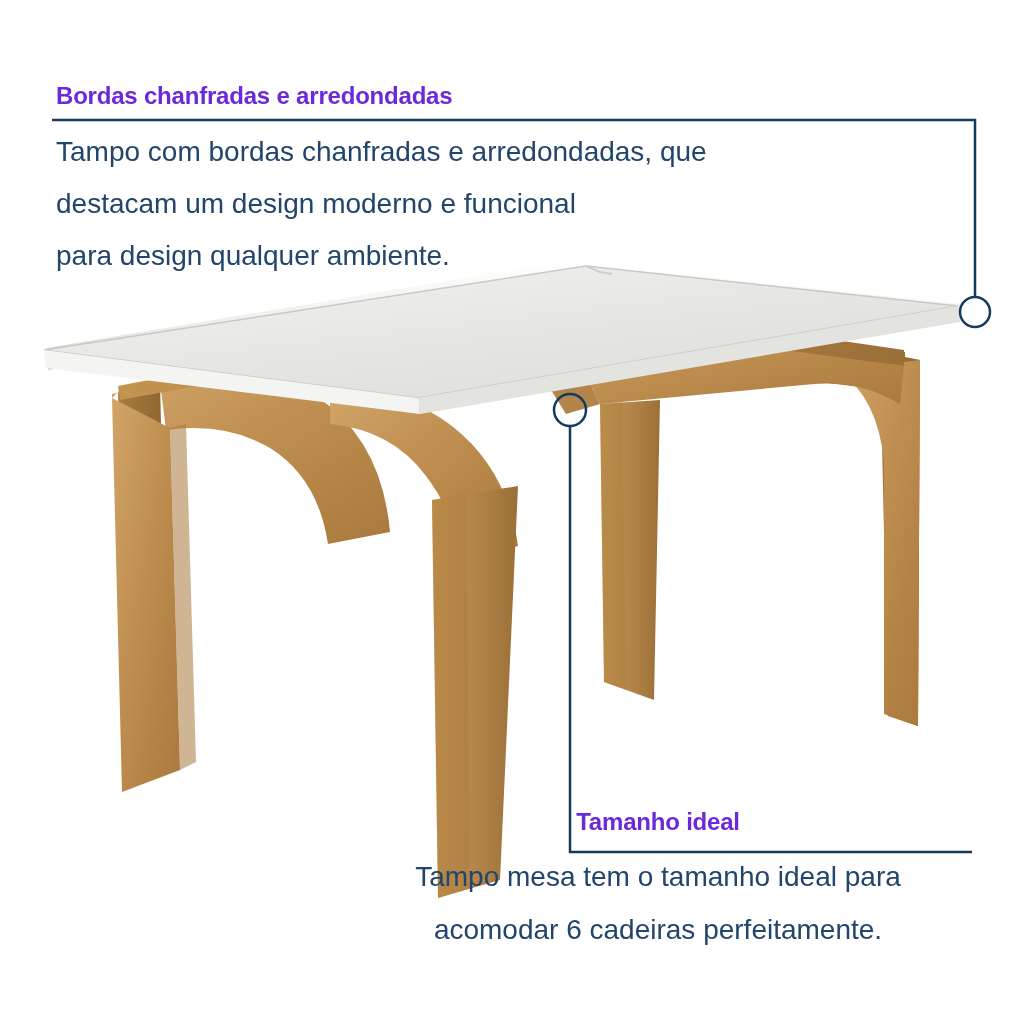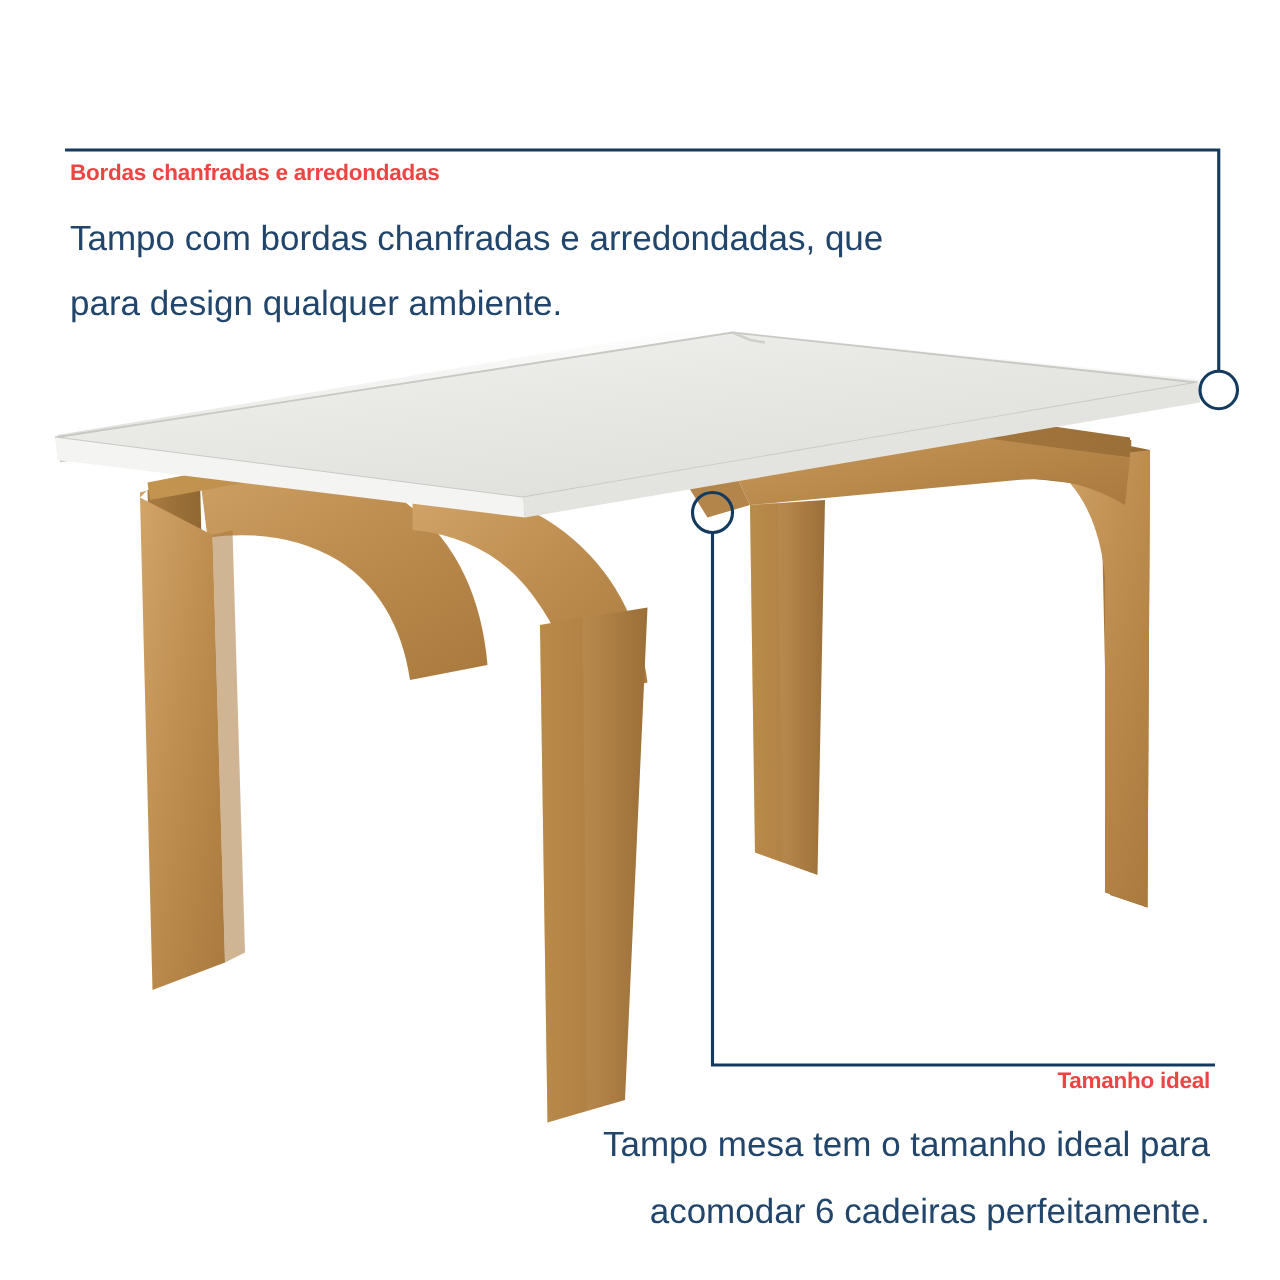--- a/index.html
+++ b/index.html
@@ -19,46 +19,45 @@
   .stage {
     position: absolute;
     inset: 0;
   }
 
   
   .callout { position: absolute; }
 
   .callout-title {
     font-weight: bold;
-    font-size: 18px;
+    font-size: 24px;
     letter-spacing: -0.2px;
-    color: #ef4444;
+    color: #6d28d9;
     white-space: nowrap;
-    margin-top: 46px;
   }
 
   .callout-body {
     font-size: 28px;
     line-height: 1.85;
     color: #22466b;
     font-weight: 400;
   }
 
   #callout-top {
     left: 56px;
     top: 82px;
     width: 700px;
   }
   #callout-top .callout-title { margin-bottom: 16px; }
 
   #callout-bottom {
     right: 56px;
     top: 808px;
     width: 620px;
-    text-align: right;
+    text-align: center;
   }
   #callout-bottom .callout-title { margin-bottom: 14px; }
   #callout-bottom .callout-body { line-height: 1.9; }
 
   
   .overlay {
     position: absolute;
     inset: 0;
     pointer-events: none;
   }
@@ -160,20 +159,21 @@
     <circle cx="975" cy="312" r="15" fill="none" stroke="#143a5e" stroke-width="2.5"></circle>
 
     <circle cx="570" cy="410" r="16" fill="none" stroke="#143a5e" stroke-width="2.5"></circle>
     <path d="M570 426 V 852 H 972" fill="none" stroke="#143a5e" stroke-width="2.5"></path>
   </svg>
 
   <div class="callout" id="callout-top">
     <div class="callout-title">Bordas chanfradas e arredondadas</div>
     <div class="callout-body">
       <div>Tampo com bordas chanfradas e arredondadas, que</div>
+      <div>destacam um design moderno e funcional</div>
       <div>para design qualquer ambiente.</div>
     </div>
   </div>
 
   <div class="callout" id="callout-bottom">
     <div class="callout-title">Tamanho ideal</div>
     <div class="callout-body">
       <div>Tampo mesa tem o tamanho ideal para</div>
       <div>acomodar 6 cadeiras perfeitamente.</div>
     </div>

